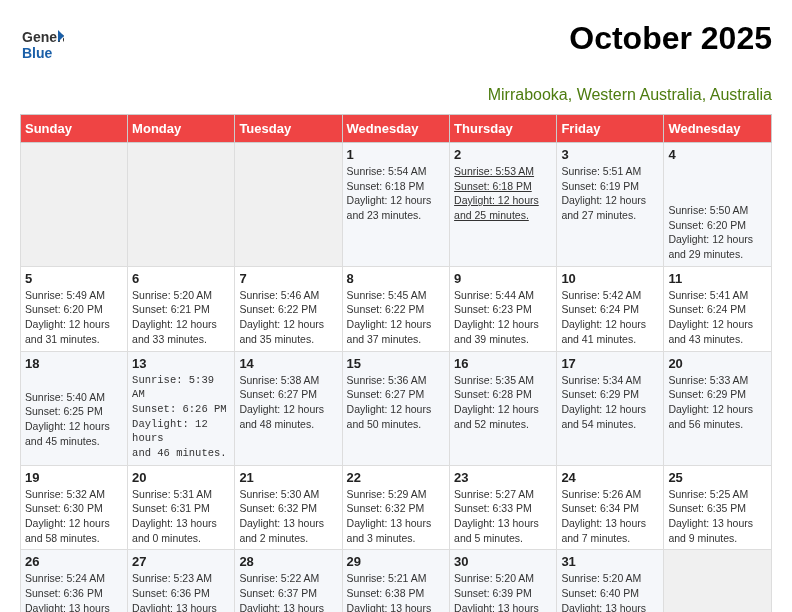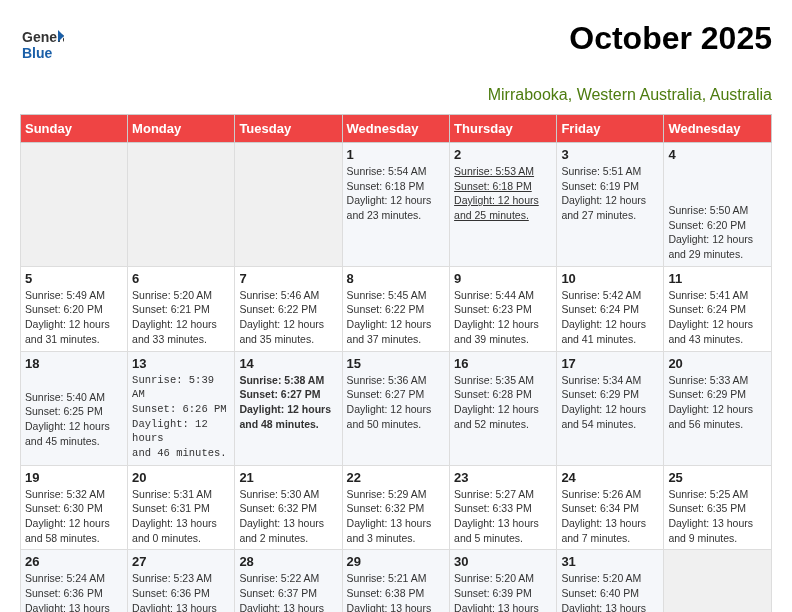--- a/index.html
+++ b/index.html
@@ -203,21 +203,21 @@
         </td>
         <td>
           <div class="day-number">13</div>
           <div class="day-info" style="white-space: pre-line; font-family: Liberation Mono, monospace;">Sunrise: 5:39 AM
 Sunset: 6:26 PM
 Daylight: 12 hours
 and 46 minutes.</div>
         </td>
         <td>
           <div class="day-number">14</div>
-          <div class="day-info" style="white-space: pre-line; font-weight: bold;">Sunrise: 5:38 AM
+          <div class="day-info" style="white-space: pre-line;">Sunrise: 5:38 AM
 Sunset: 6:27 PM
 Daylight: 12 hours
 and 48 minutes.</div>
         </td>
         <td>
           <div class="day-number">15</div>
           <div class="day-info" style="white-space: pre-line;">Sunrise: 5:36 AM
 Sunset: 6:27 PM
 Daylight: 12 hours
 and 50 minutes.</div>

